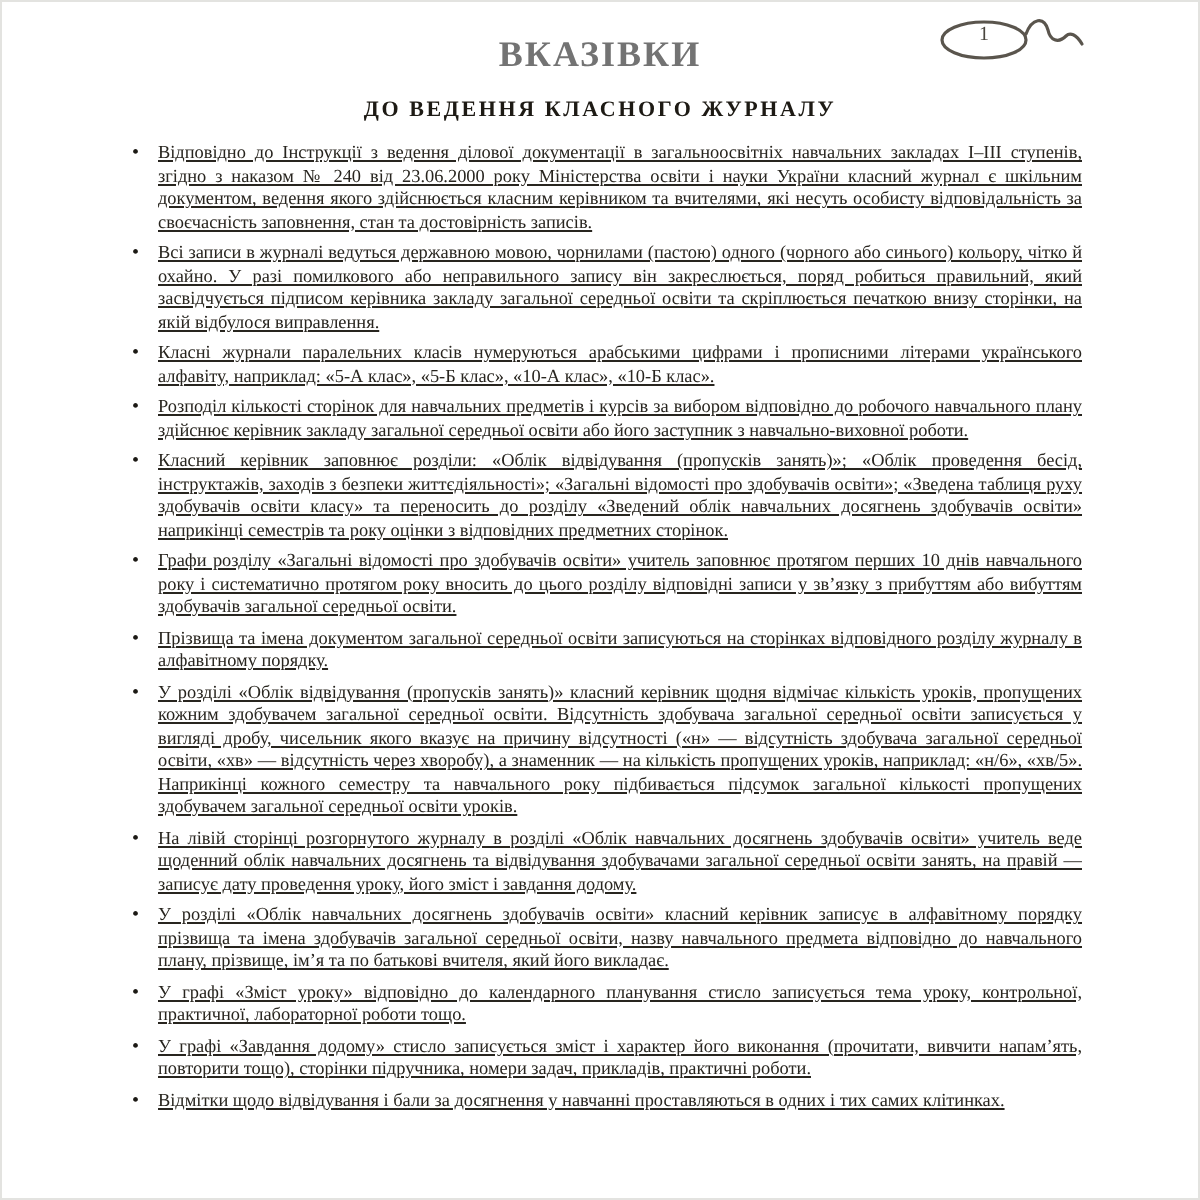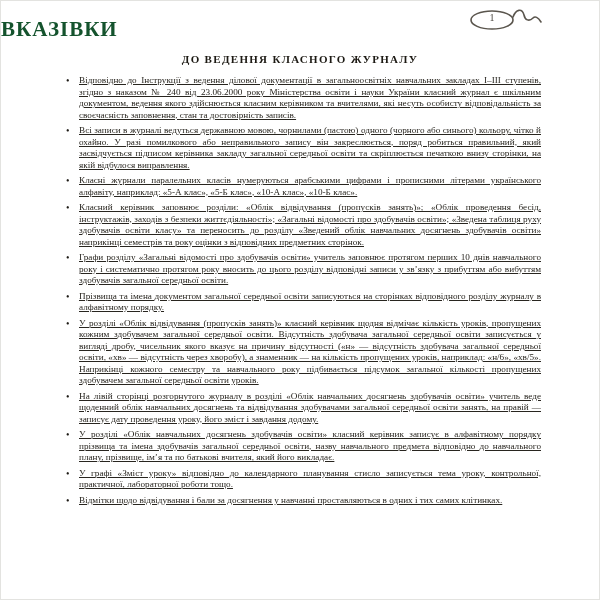--- a/index.html
+++ b/index.html
@@ -26,25 +26,25 @@
     position: absolute;
     top: 6px;
     left: 19px;
     width: 12px;
     text-align: center;
     font-size: 10px;
     color: #4a463f;
   }
   h1.title {
     margin: 16px 0 0 0;
-    text-align: left;
-    font-size: 21px;
+    text-align: center;
+    font-size: 18px;
     font-weight: bold;
     letter-spacing: 1px;
-    color: #14532d;
+    color: #737373;
   }
   h2.subtitle {
     margin: 11px 0 0 0;
     text-align: center;
     font-size: 11px;
     font-weight: bold;
     letter-spacing: 1.3px;
     color: #1d1a14;
   }
   ul.instructions {
@@ -94,20 +94,23 @@
       <li>
         <p>Відповідно до Інструкції з ведення ділової документації в загальноосвітніх навчальних закладах І–ІІІ ступенів, згідно з наказом № 240 від 23.06.2000 року Міністерства освіти і науки України класний журнал є шкільним документом, ведення якого здійснюється класним керівником та вчителями, які несуть особисту відповідальність за своєчасність заповнення, стан та достовірність записів.</p>
       </li>
       <li>
         <p>Всі записи в журналі ведуться державною мовою, чорнилами (пастою) одного (чорного або синього) кольору, чітко й охайно. У разі помилкового або неправильного запису він закреслюється, поряд робиться правильний, який засвідчується підписом керівника закладу загальної середньої освіти та скріплюється печаткою внизу сторінки, на якій відбулося виправлення.</p>
       </li>
       <li>
         <p>Класні журнали паралельних класів нумеруються арабськими цифрами і прописними літерами українського алфавіту, наприклад: «5-А клас», «5-Б клас», «10-А клас», «10-Б клас».</p>
       </li>
       <li>
+        <p>Розподіл кількості сторінок для навчальних предметів і курсів за вибором відповідно до робочого навчального плану здійснює керівник закладу загальної середньої освіти або його заступник з навчально-виховної роботи.</p>
+      </li>
+      <li>
         <p>Класний керівник заповнює розділи: «Облік відвідування (пропусків занять)»; «Облік проведення бесід, інструктажів, заходів з безпеки життєдіяльності»; «Загальні відомості про здобувачів освіти»; «Зведена таблиця руху здобувачів освіти класу» та переносить до розділу «Зведений облік навчальних досягнень здобувачів освіти» наприкінці семестрів та року оцінки з відповідних предметних сторінок.</p>
       </li>
       <li>
         <p>Графи розділу «Загальні відомості про здобувачів освіти» учитель заповнює протягом перших 10 днів навчального року і систематично протягом року вносить до цього розділу відповідні записи у зв’язку з прибуттям або вибуттям здобувачів загальної середньої освіти.</p>
       </li>
       <li>
         <p>Прізвища та імена документом загальної середньої освіти записуються на сторінках відповідного розділу журналу в алфавітному порядку.</p>
       </li>
       <li>
         <p>У розділі «Облік відвідування (пропусків занять)» класний керівник щодня відмічає кількість уроків, пропущених кожним здобувачем загальної середньої освіти. Відсутність здобувача загальної середньої освіти записується у вигляді дробу, чисельник якого вказує на причину відсутності («н» — відсутність здобувача загальної середньої освіти, «хв» — відсутність через хворобу), а знаменник — на кількість пропущених уроків, наприклад: «н/6», «хв/5». Наприкінці кожного семестру та навчального року підбивається підсумок загальної кількості пропущених здобувачем загальної середньої освіти уроків.</p>
@@ -115,17 +118,20 @@
       <li>
         <p>На лівій сторінці розгорнутого журналу в розділі «Облік навчальних досягнень здобувачів освіти» учитель веде щоденний облік навчальних досягнень та відвідування здобувачами загальної середньої освіти занять, на правій — записує дату проведення уроку, його зміст і завдання додому.</p>
       </li>
       <li>
         <p>У розділі «Облік навчальних досягнень здобувачів освіти» класний керівник записує в алфавітному порядку прізвища та імена здобувачів загальної середньої освіти, назву навчального предмета відповідно до навчального плану, прізвище, ім’я та по батькові вчителя, який його викладає.</p>
       </li>
       <li>
         <p>У графі «Зміст уроку» відповідно до календарного планування стисло записується тема уроку, контрольної, практичної, лабораторної роботи тощо.</p>
       </li>
       <li>
+        <p>У графі «Завдання додому» стисло записується зміст і характер його виконання (прочитати, вивчити напам’ять, повторити тощо), сторінки підручника, номери задач, прикладів, практичні роботи.</p>
+      </li>
+      <li>
         <p>Відмітки щодо відвідування і бали за досягнення у навчанні проставляються в одних і тих самих клітинках.</p>
       </li>
     </ul>
 
 </div>
 
 </body></html>

